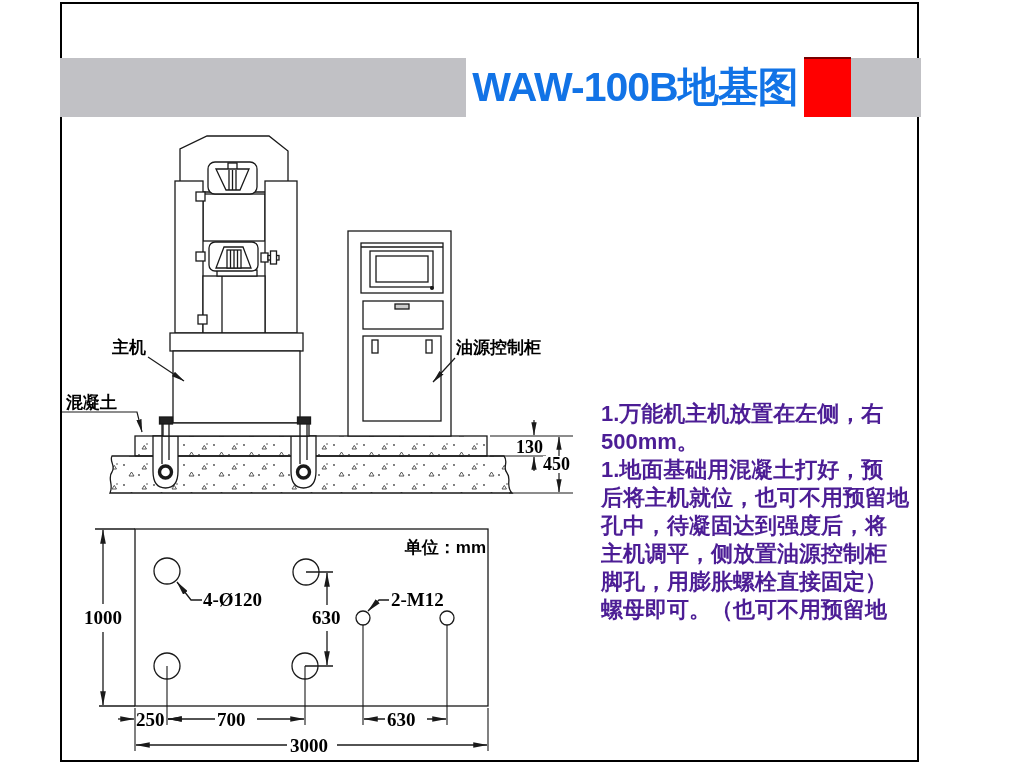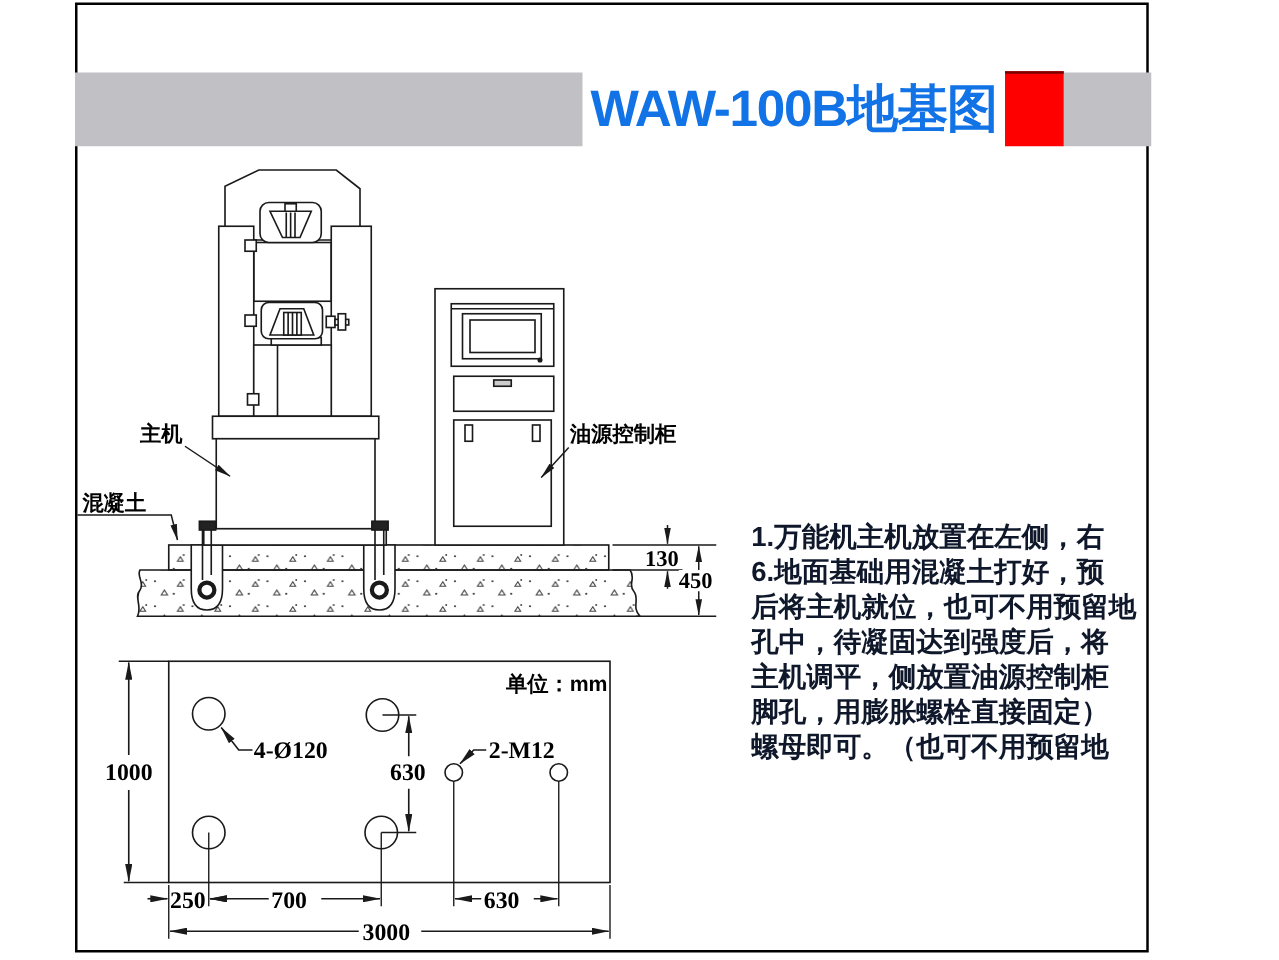--- a/index.html
+++ b/index.html
@@ -9,22 +9,22 @@
                border:2px solid #000;box-sizing:border-box;}
   .bar-seg{position:absolute;top:58px;height:59px;background:#c1c1c5;}
   .bar-seg.seg1{left:60px;width:406px;}
   .bar-seg.seg2{left:851px;width:70px;}
   .red-block{position:absolute;left:804px;top:57px;width:47px;height:60px;background:#ff0000;
              border-top:2px solid #7a0000;box-sizing:border-box;}
   .page-title{position:absolute;left:466px;top:58px;width:338px;height:59px;
               display:flex;align-items:center;justify-content:center;
               font-weight:bold;font-size:41px;letter-spacing:-1px;color:#1273e6;white-space:nowrap;}
   svg{position:absolute;left:0;top:0;}
-  .notes{position:absolute;left:601px;top:400px;width:322px;color:#0f172a;
-         font-weight:bold;font-size:22px;line-height:28px;letter-spacing:0;margin-top:16px;}
+  .notes{position:absolute;left:601px;top:400px;width:322px;color:#4c1d95;
+         font-weight:bold;font-size:22px;line-height:28px;letter-spacing:0;}
   .notes div{white-space:nowrap;}
   text{fill:#000;}
   .dim{font-family:"Liberation Serif",serif;font-weight:bold;font-size:19px;}
   .dim-s{font-family:"Liberation Serif",serif;font-weight:bold;font-size:18px;}
   .cn{font-family:"Liberation Sans",sans-serif;font-weight:bold;font-size:17px;}
 </style>
 </head>
 <body>
 
 <div id="canvas">
@@ -178,21 +178,22 @@
     <text class="dim" x="84" y="624">1000</text>
     <text class="dim" x="312" y="624">630</text>
     <text class="dim" x="136" y="726">250</text>
     <text class="dim" x="217" y="726">700</text>
     <text class="dim" x="387" y="726">630</text>
     <text class="dim" x="290" y="752">3000</text>
   </svg>
 
   <div class="notes">
     <div>1.万能机主机放置在左侧，右</div>
-    <div>6.地面基础用混凝土打好，预</div>
+    <div>500mm。</div>
+    <div>1.地面基础用混凝土打好，预</div>
     <div>后将主机就位，也可不用预留地</div>
     <div>孔中，待凝固达到强度后，将</div>
     <div>主机调平，侧放置油源控制柜</div>
     <div>脚孔，用膨胀螺栓直接固定）</div>
     <div>螺母即可。（也可不用预留地</div>
   </div>
 
 </div>
 
 </body></html>

